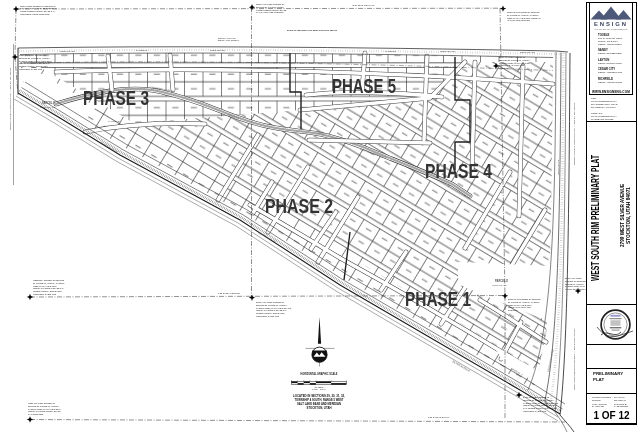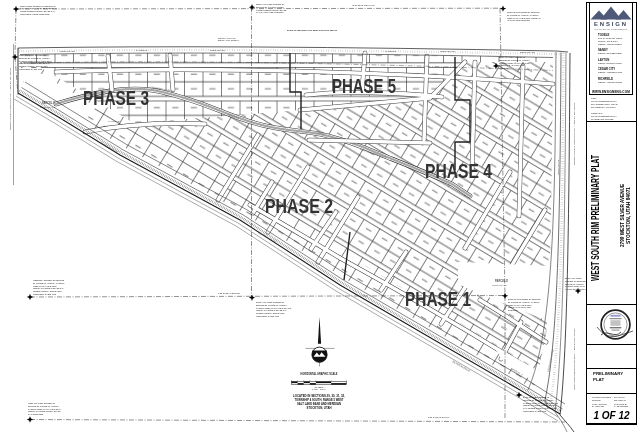--- a/index.html
+++ b/index.html
@@ -429,15 +429,15 @@
         <div style="color:#111;">D. HOWARD</div>
   </div>
   <div style="position:absolute;left:27px;top:393px;width:20px;font-size:2.1px;line-height:2.6px;color:#333;">
     <div>DRAWN BY</div>
         <div style="color:#111;">J/EASTMAN</div>
     <div style="height:1.6px;"></div>
     <div>CHECKED BY</div>
         <div style="color:#111;">K. JOHNSTON</div>
   </div>
 
-  <div style="position:absolute;left:0;right:0;top:406.5px;text-align:center;font-size:10px;font-weight:bold;color:#000;font-style:italic;">1 OF 12</div>
+  <div style="position:absolute;left:0;right:0;top:406.5px;text-align:center;font-size:10px;font-weight:bold;color:#000;">1 OF 12</div>
 </div>
 </div>
 
 </body></html>

